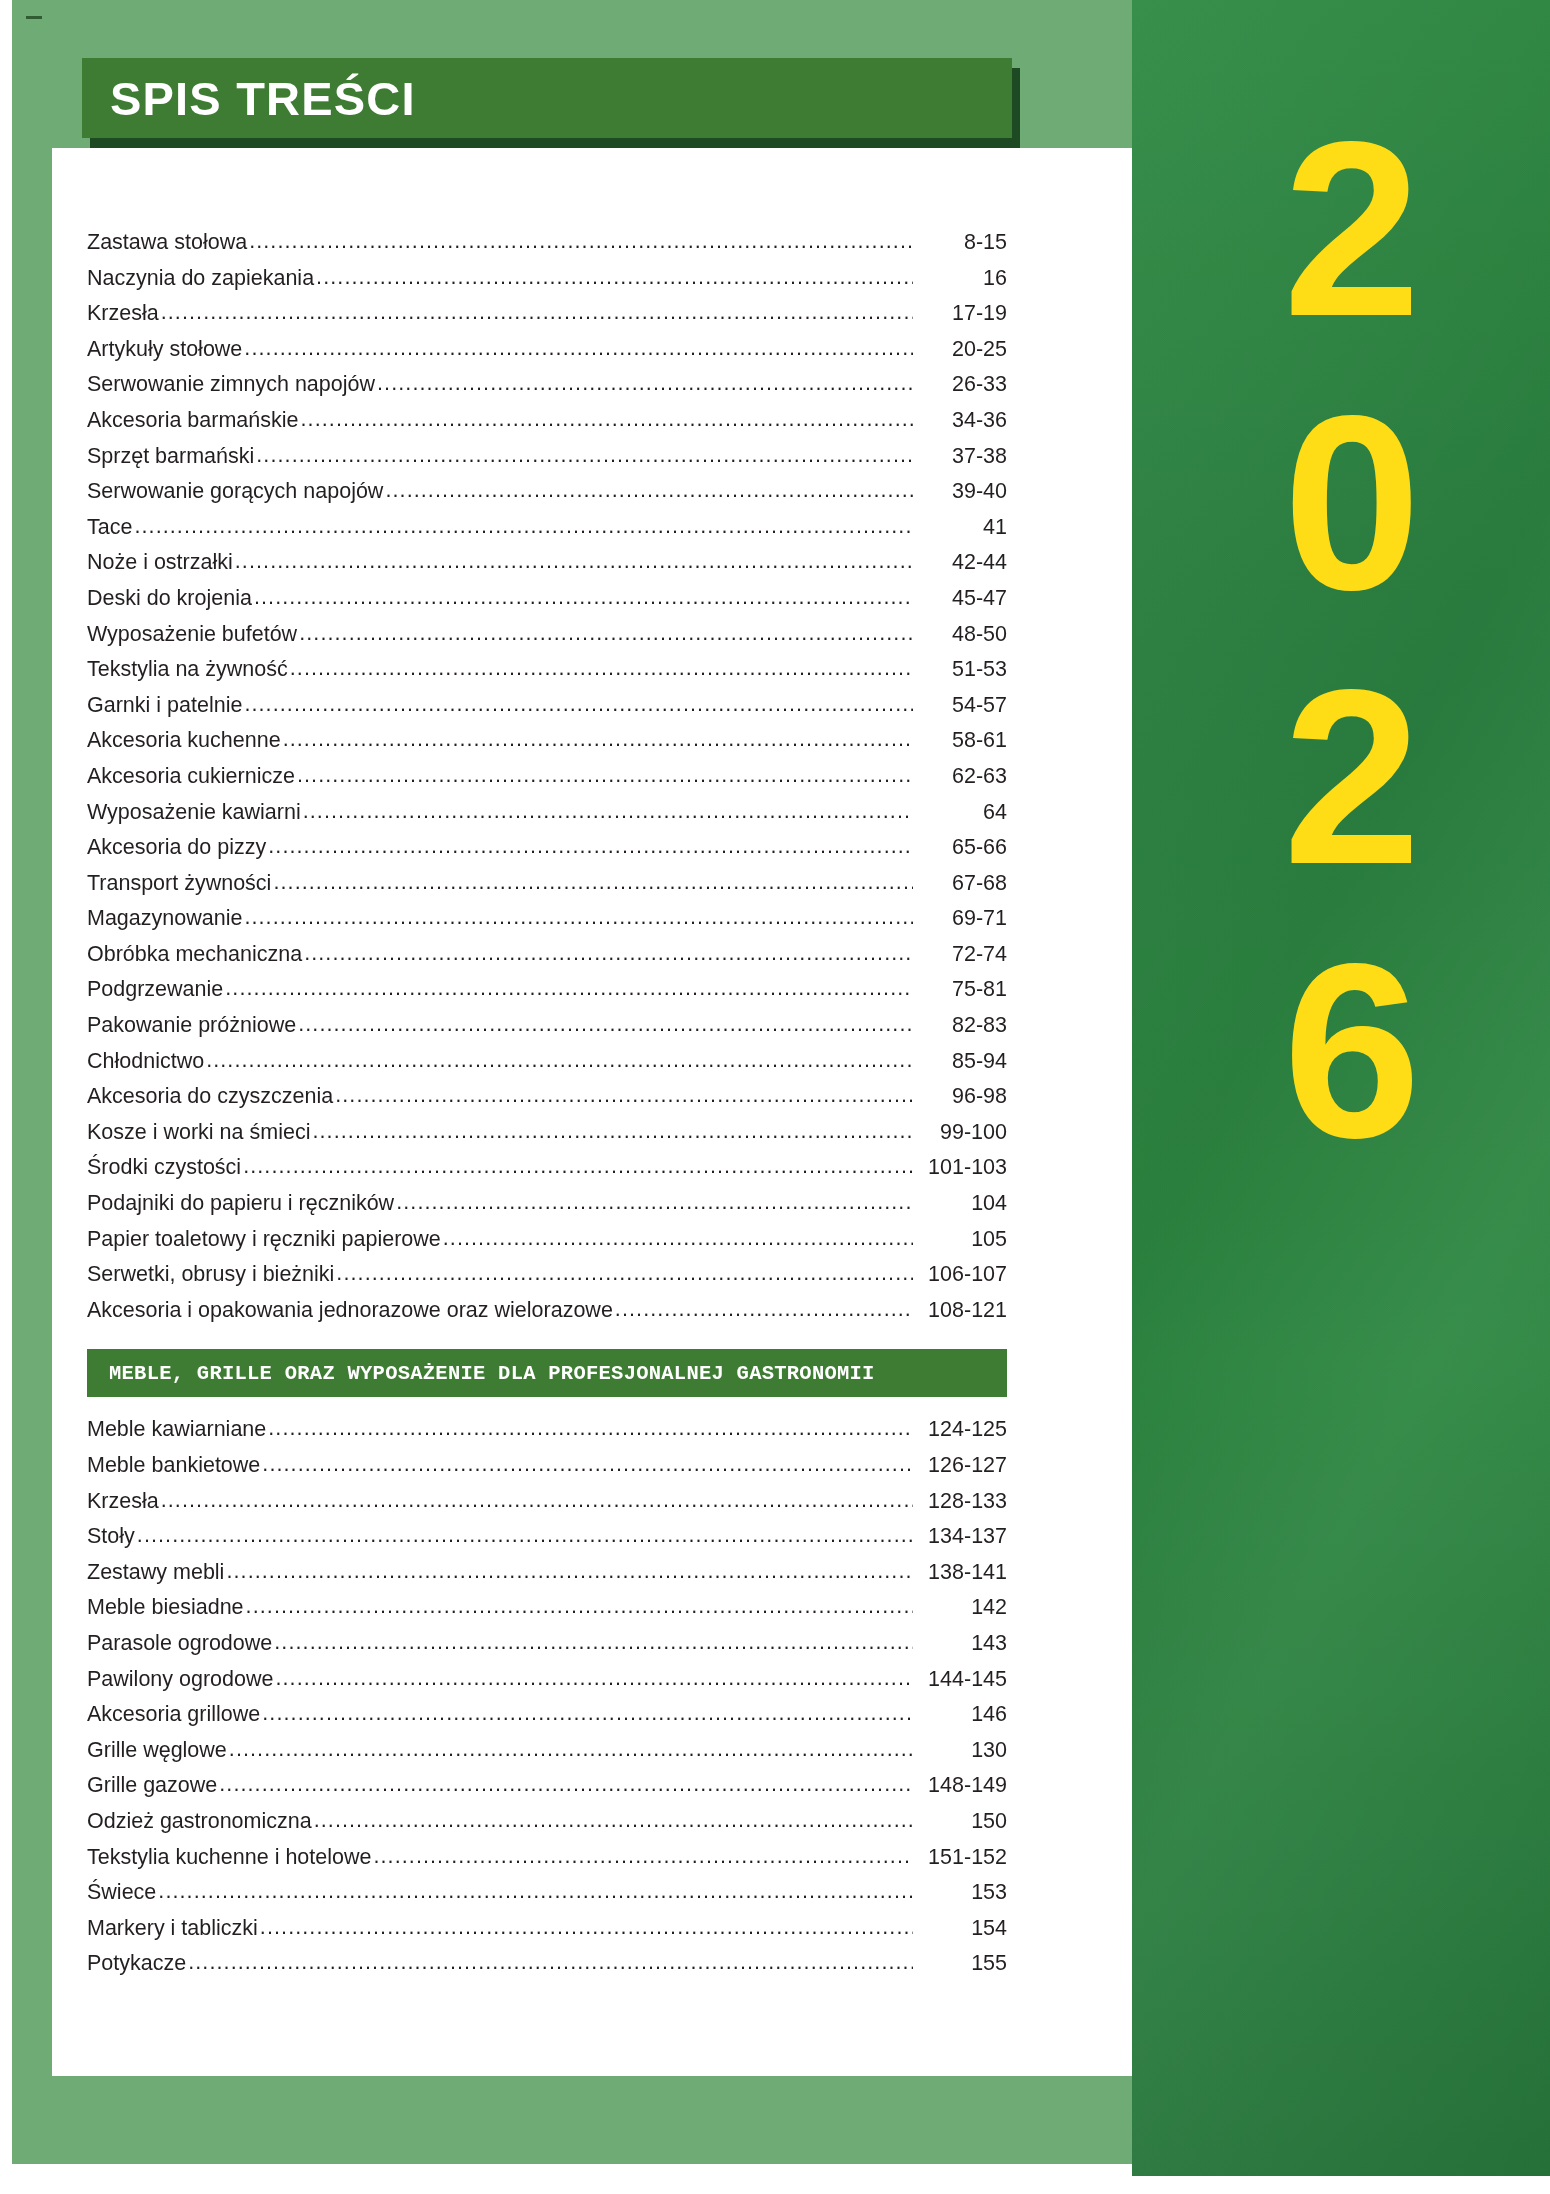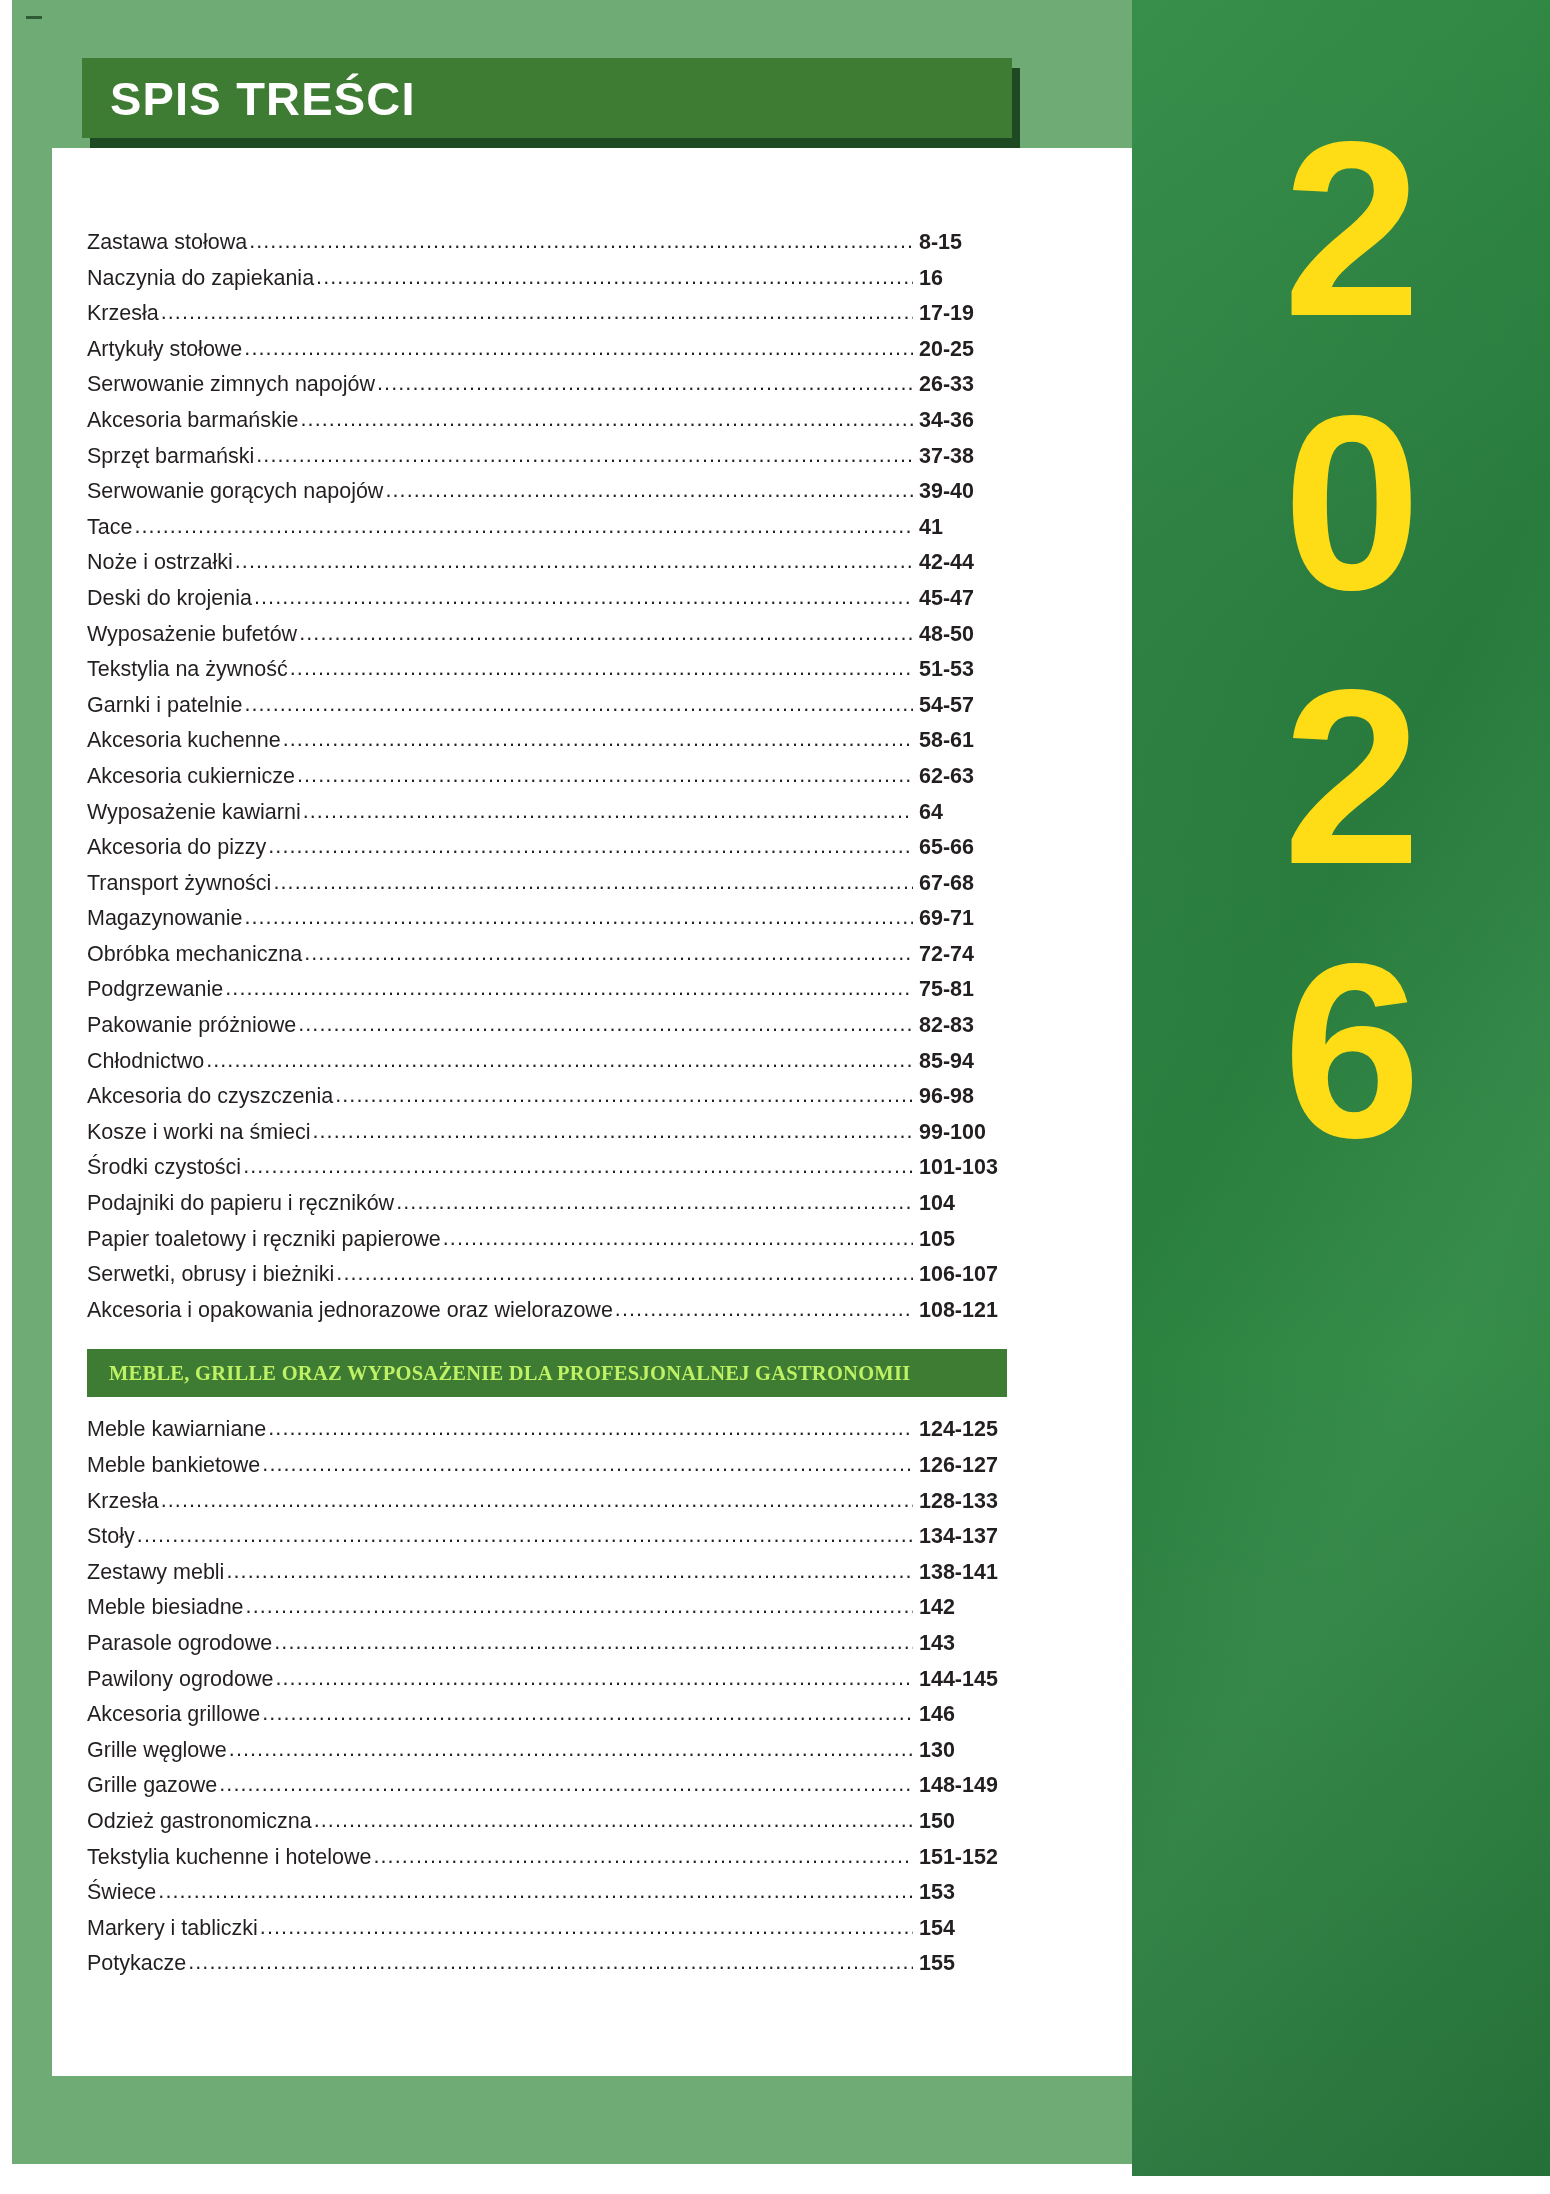--- a/index.html
+++ b/index.html
@@ -146,44 +146,43 @@
     white-space: nowrap;
     margin: 0 2px;
     color: #231f20;
     font-size: 21.5px;
     letter-spacing: 1.1px;
     transform: translateY(-1px);
   }
   .toc-row .pages {
     flex: 0 0 auto;
     white-space: nowrap;
-    text-align: left;
+    text-align: right;
     min-width: 92px;
     padding-left: 4px;
-    font-weight: bold;
   }
 
   
   .section-bar {
     margin-top: 16px;
     margin-bottom: 20px;
     width: 920px;
     height: 48px;
     background: #3f7c33;
     display: flex;
     align-items: center;
   }
   .section-bar .section-text {
-    color: #bef264;
+    color: #ffffff;
     font-size: 20.5px;
     font-weight: bold;
     letter-spacing: 0.25px;
     padding-left: 22px;
     white-space: nowrap;
-    font-family: Liberation Serif, serif;
+    font-family: Liberation Mono, monospace;
   }
 </style>
 </head>
 <body>
 
 <div id="page">
 
   <div class="frame-top"></div>
   <div class="frame-left"></div>
   <div class="frame-bottom"></div>

